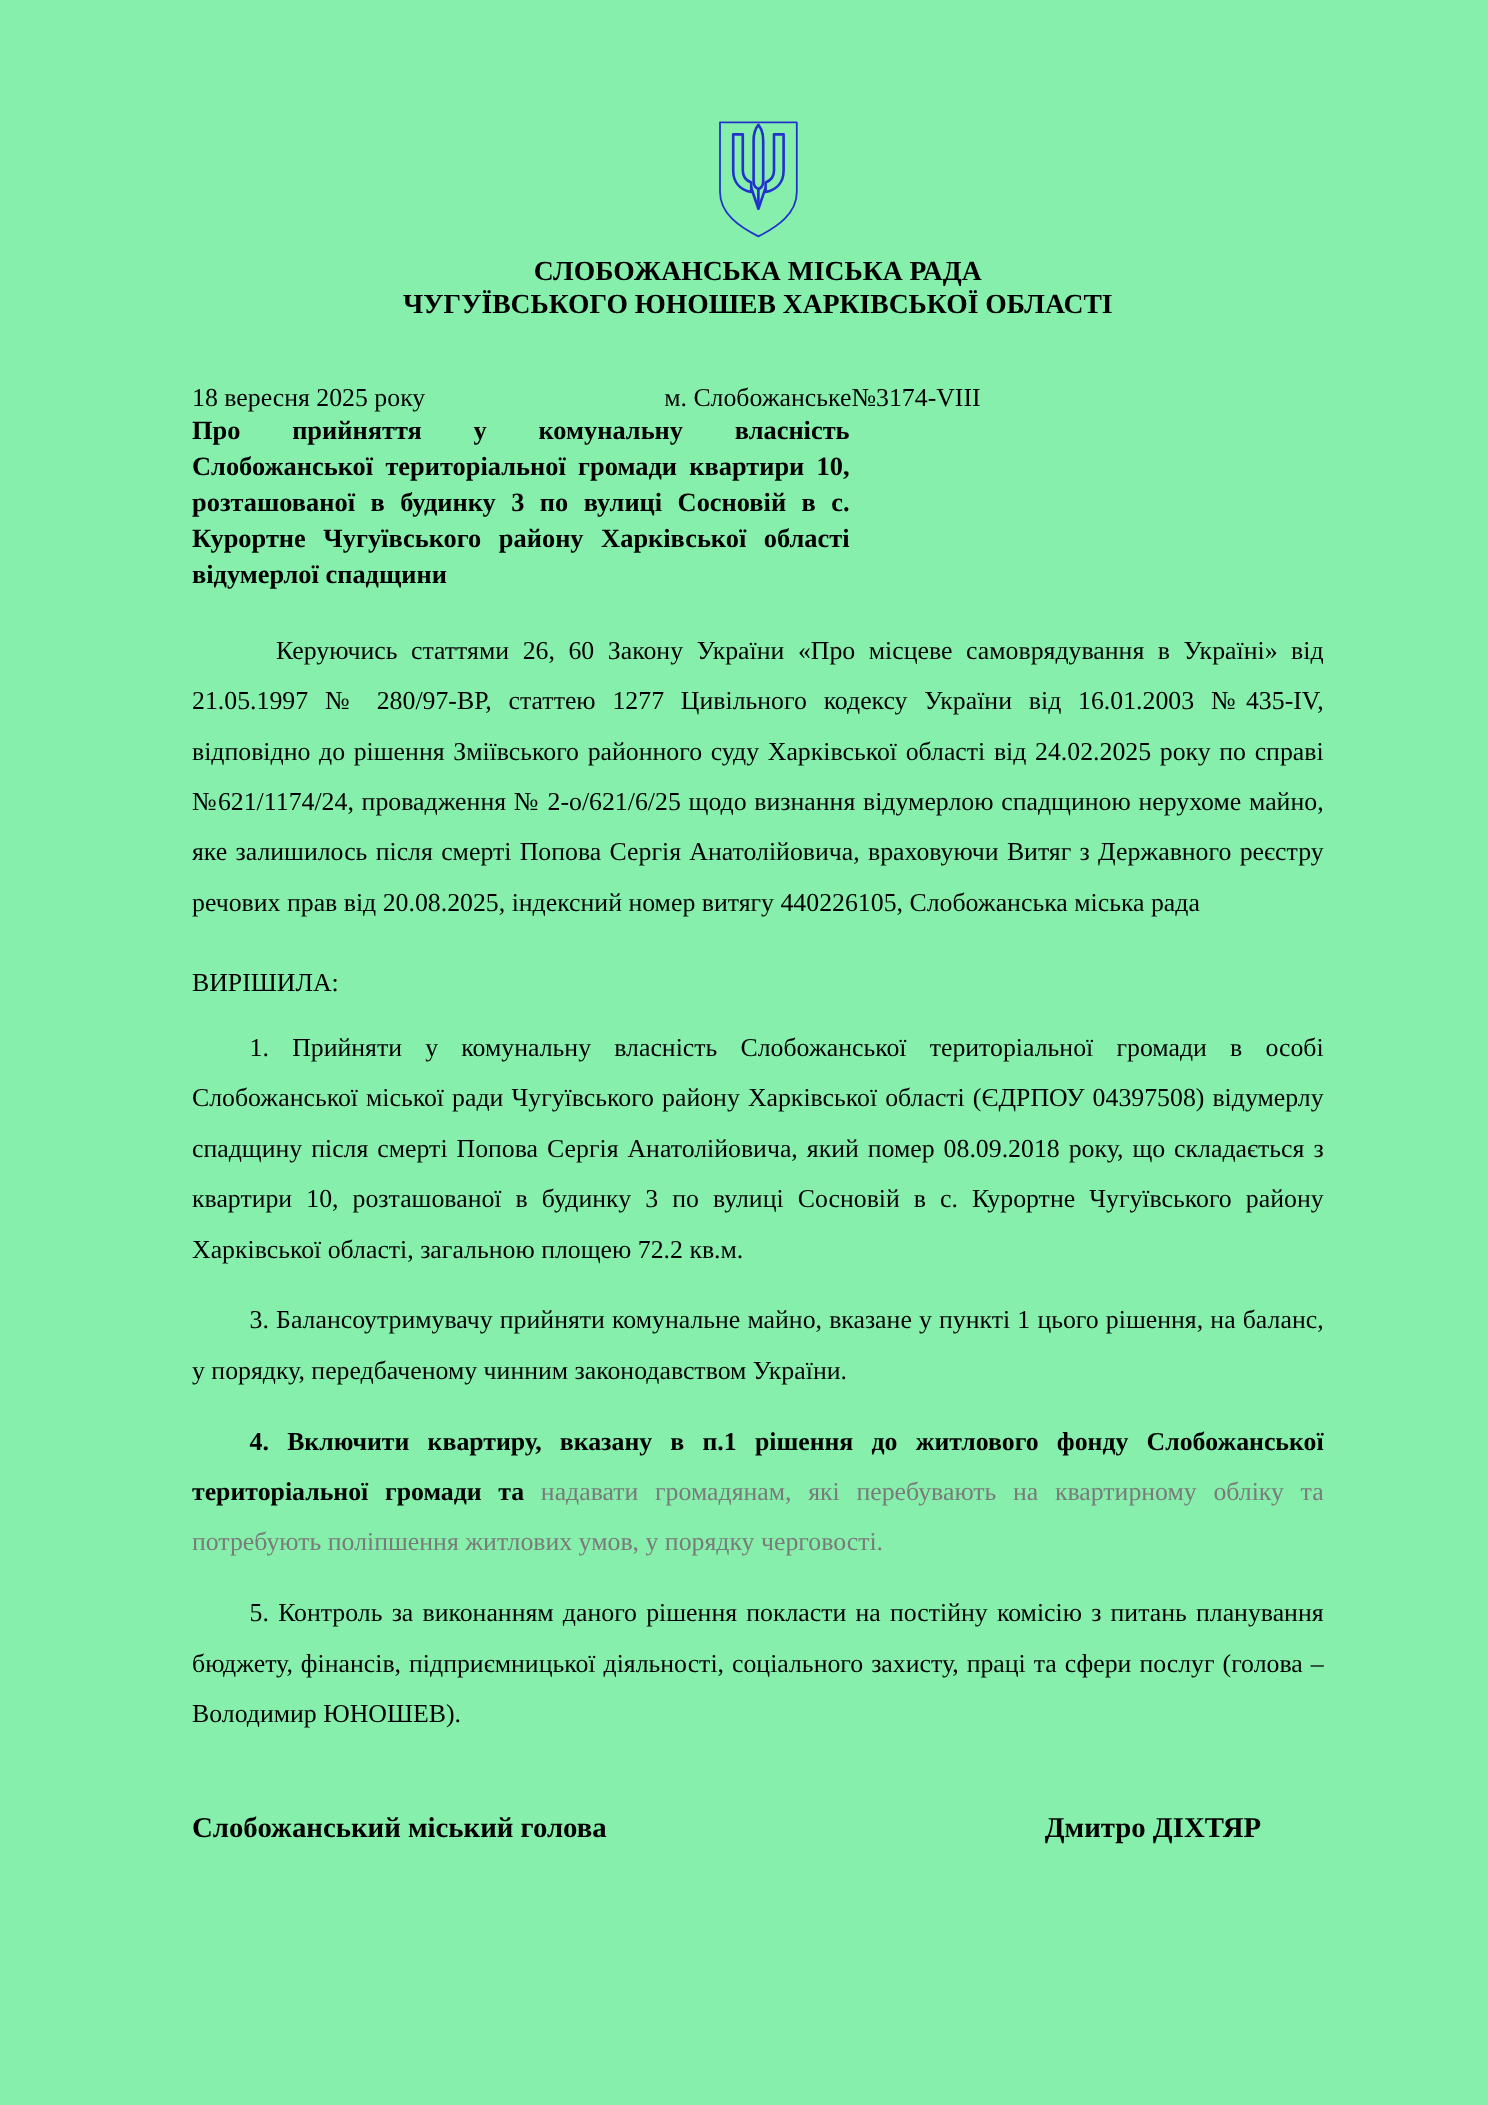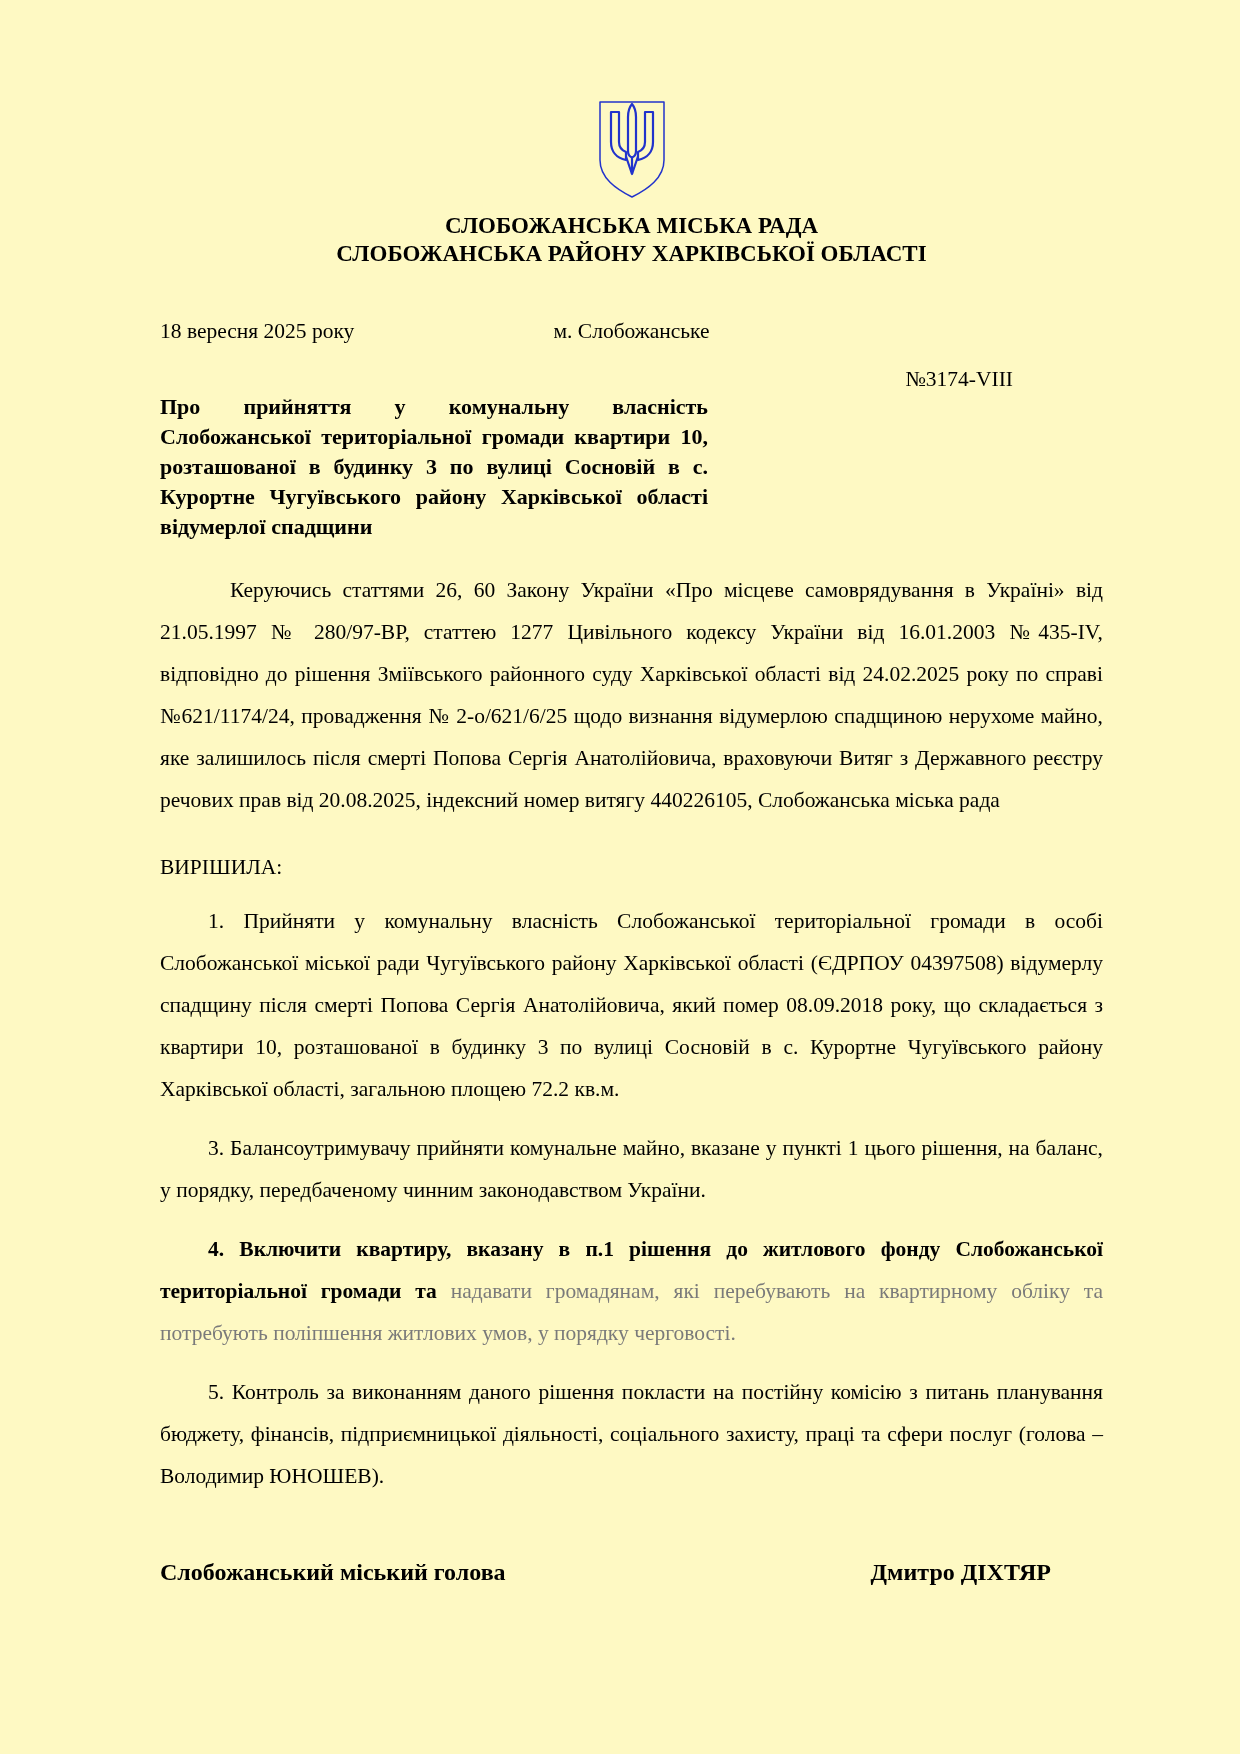--- a/index.html
+++ b/index.html
@@ -1,30 +1,30 @@
 <!DOCTYPE html>
 <html lang="uk"><head>
 <meta charset="utf-8">
 <style>
   html,body { margin:0; padding:0; background:#888; }
   .page {
-    width:1240px; height:1754px; margin:0 auto; background:#fef9c3;
+    width:1240px; height:1754px; margin:0 auto; background:#86efac;
     font-family:"Liberation Serif", serif; color:#000;
     box-sizing:border-box; padding:100px 137px 0 160px;
     position:relative; overflow:hidden;
   }
   .header { text-align:center; }
   .emblem { display:block; margin:0 auto 12px auto; }
   .org-line { font-weight:bold; font-size:23px; line-height:28px; }
   .session-line { font-size:20px; line-height:26px; margin-top:3px; }
   .doc-type { font-weight:bold; font-size:23px; line-height:26px; margin-top:42px; letter-spacing:0.5px; }
   .meta-row { display:grid; grid-template-columns:1fr auto 1fr; margin-top:50px; font-size:21.5px; line-height:26px; }
   .meta-date { text-align:left; }
   .meta-place { text-align:left; }
-  .meta-number { text-align:right; padding-right:90px;margin-top:48px; }
+  .meta-number { text-align:left; padding-right:90px; }
   .decision-title {
     width:548px; font-weight:bold; font-size:22px; line-height:30px;
     text-align:justify; 
   }
   .body-par { font-size:21.5px; line-height:42px; text-align:justify; margin:0; }
   .preamble { text-indent:70px; margin-top:27px; }
   .resolved { margin-top:31px; font-size:21.5px; line-height:31px; }
   .point { text-indent:48px; margin-top:17px; }
   .p4-bold { font-weight:bold; }
   .p4-gray { color:#7a7a7a; }
@@ -44,21 +44,21 @@
       <g fill="none" stroke="#2233cc" stroke-width="2.2" stroke-linejoin="round">
         <path d="M2 2 H66 V60 C66 78 50 89 34 97 C18 89 2 78 2 60 Z" stroke-width="1.5"></path>
         <path d="M13 12 H21 V42 C21 47 23 50 28 52 V60 C18 58 13 51 13 42 Z"></path>
         <path d="M55 12 H47 V42 C47 47 45 50 40 52 V60 C50 58 55 51 55 42 Z"></path>
         <path d="M30 17 C30 11 31.5 7 34 4 C36.5 7 38 11 38 17 V51 C38 54 36.5 56.5 34 57.5 C31.5 56.5 30 54 30 51 Z"></path>
         <path d="M28 56.5 L34 74 L40 56.5"></path>
         <path d="M34 58 V74"></path>
       </g>
     </svg>
     <div class="org-line">СЛОБОЖАНСЬКА МІСЬКА РАДА</div>
-    <div class="org-line">СЛОБОЖАНСЬКА РАЙОНУ ХАРКІВСЬКОЇ ОБЛАСТІ</div>
+    <div class="org-line">ЧУГУЇВСЬКОГО ЮНОШЕВ ХАРКІВСЬКОЇ ОБЛАСТІ</div>
   </div>
 
   <div class="meta-row">
     <div class="meta-date">18 вересня 2025 року</div>
     <div class="meta-place">м. Слобожанське</div>
     <div class="meta-number">№3174-VIII</div>
   </div>
 
   <div class="decision-title">Про прийняття у комунальну власність Слобожанської територіальної громади квартири 10, розташованої в будинку 3 по вулиці Сосновій в с. Курортне Чугуївського району Харківської області  відумерлої спадщини</div>
 

